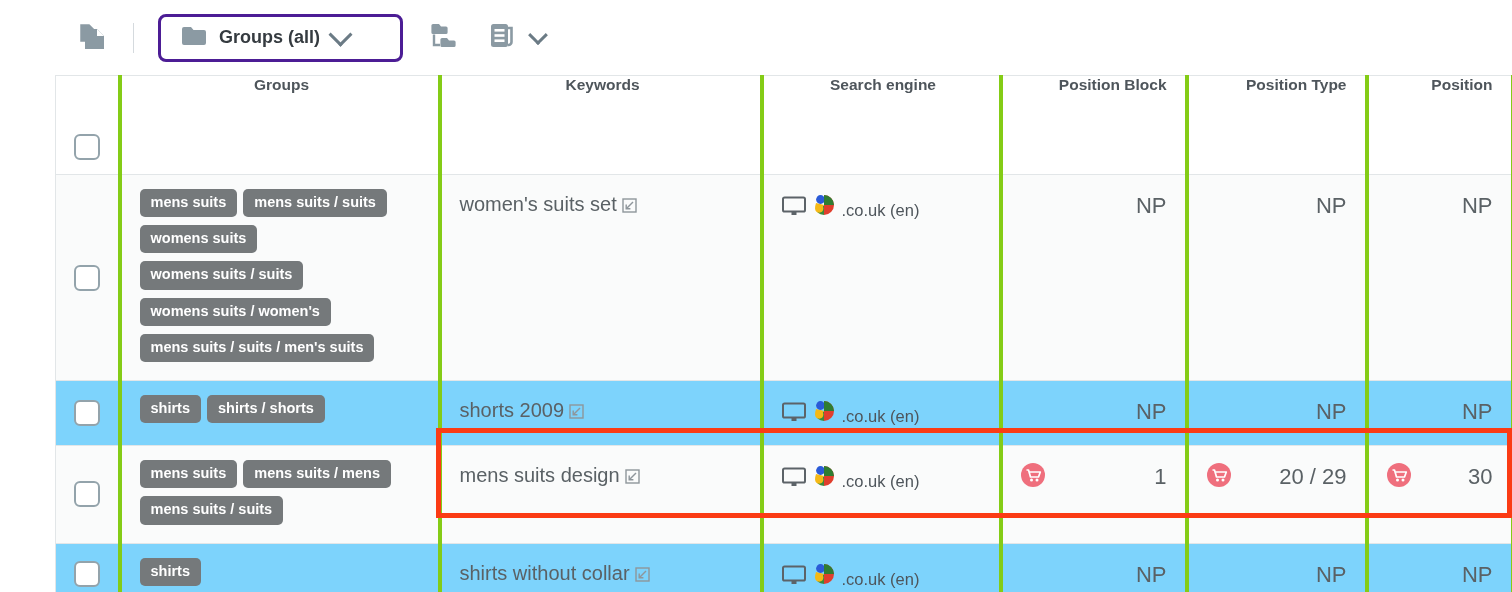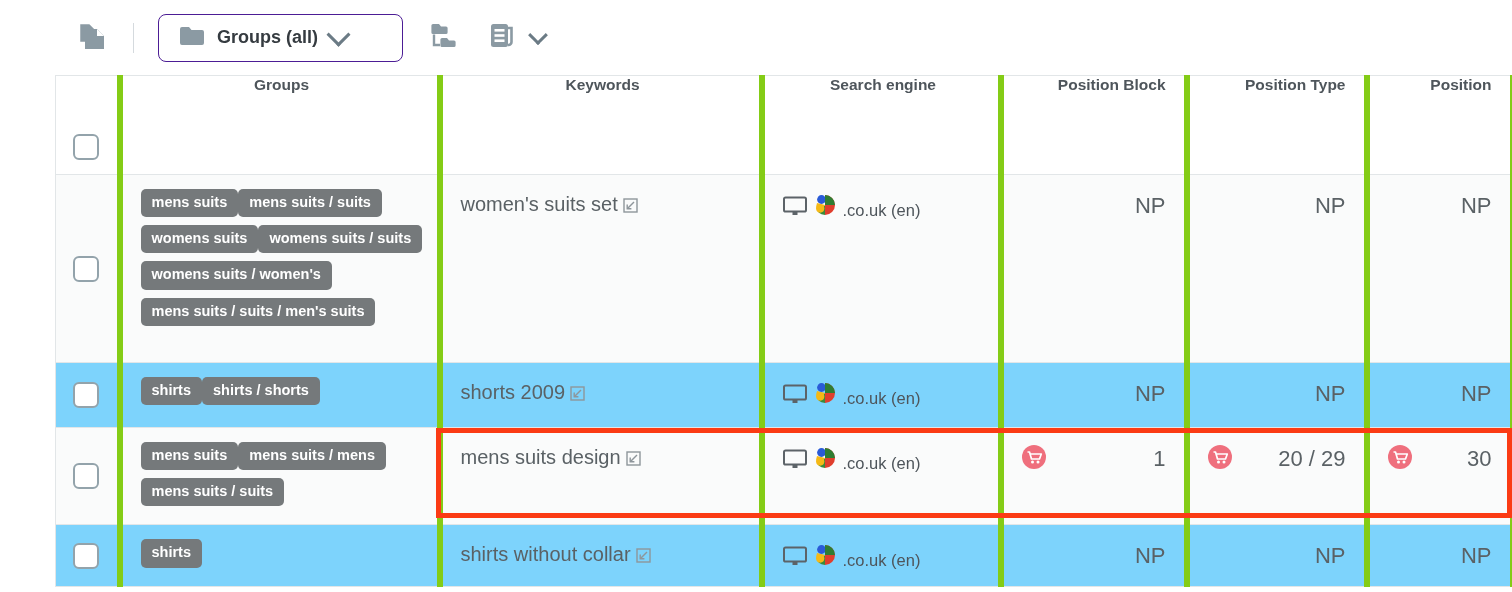--- a/index.html
+++ b/index.html
@@ -52,21 +52,21 @@
     height: 30px;
     background: #d5dade;
     margin-left: 26px;
     margin-right: 0;
   }
 
   .groups-btn {
     margin-left: 24px;
     height: 48px;
     min-width: 245px;
-    border: 1px solid #4c1d95;
+    border: 3px solid #4c1d95;
     border-radius: 8px;
     background: #ffffff;
     display: flex;
     align-items: center;
     gap: 12px;
     padding: 0 18px 0 20px;
     box-sizing: border-box;
     cursor: pointer;
   }
   .groups-btn .label {
@@ -99,21 +99,21 @@
     width: 1457px;
     height: 517px;
     overflow: hidden;
   }
   table.grid {
     border-collapse: collapse;
     table-layout: fixed;
     width: 1457px;
   }
   table.grid th, table.grid td {
-    border-right: 6px solid #84cc16;
+    border-right: 4px solid #84cc16;
     border-bottom: 1px solid #e2e6e8;
     vertical-align: top;
     padding: 0;
     box-sizing: border-box;
   }
   table.grid th:first-child, table.grid td:first-child { border-left: 1px solid #e2e6e8; }
   table.grid thead th { border-top: 1px solid #e2e6e8; }
 
   
   .c-check { width: 64px; }
@@ -173,21 +173,21 @@
     padding: 14px 10px 10px 18px;
   }
   .tag {
     display: inline-block;
     background: #75797b;
     color: #ffffff;
     font-size: 14.5px;
     font-weight: 700;
     border-radius: 5px;
     padding: 6px 11px 7px 11px;
-    margin: 0 0 8px 0;
+    margin: 0 6px 8px 0;
     white-space: nowrap;
     line-height: 1.05;
   }
   .kw-cell {
     padding: 18px 14px 10px 18px;
     font-size: 20px;
     color: #5a6165;
     white-space: nowrap;
   }
   .eng-cell {

